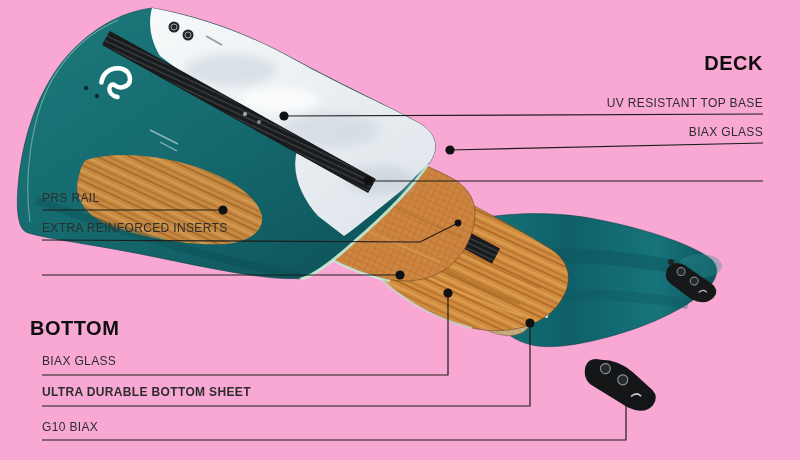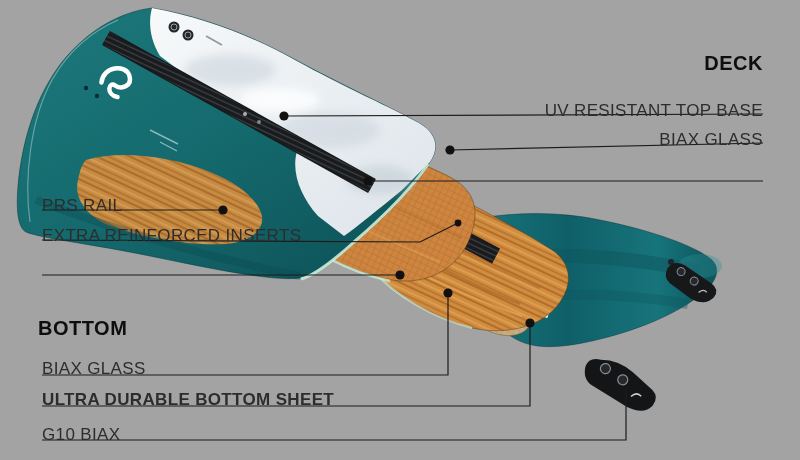--- a/index.html
+++ b/index.html
@@ -1,24 +1,24 @@
 <!DOCTYPE html>
 <html><head>
 <meta charset="utf-8">
 <style>
   html,body{margin:0;padding:0;}
   body{background:#e9e9e9;font-family:"Liberation Sans",sans-serif;}
-  .stage{position:relative;width:800px;height:460px;background:#a3a3a3;overflow:hidden;}
+  .stage{position:relative;width:800px;height:460px;background:#f9a8d4;overflow:hidden;}
   .board-svg{position:absolute;left:0;top:0;}
-  .label{position:absolute;white-space:nowrap;font-size:17px;letter-spacing:.35px;color:#2d2d2d;line-height:14px;margin-top:8px;}
+  .label{position:absolute;white-space:nowrap;font-size:12px;letter-spacing:.35px;color:#2d2d2d;line-height:14px;}
   .label.right{right:37px;text-align:right;}
   .label.left{left:42px;text-align:center;}
   .heading{position:absolute;white-space:nowrap;font-size:20px;font-weight:bold;letter-spacing:.5px;color:#0e0e0e;line-height:22px;}
   .heading.right{right:37px;text-align:right;}
-  .heading.left{left:38px;}
+  .heading.left{left:30px;}
 </style>
 </head>
 <body>
 
 <div class="stage">
 
 <svg class="board-svg" width="800" height="460" viewBox="0 0 800 460">
   <defs>
     <linearGradient id="gDeck" x1="0" y1="0" x2="1" y2="1">
       <stop offset="0" stop-color="#1d7a7c"></stop>

